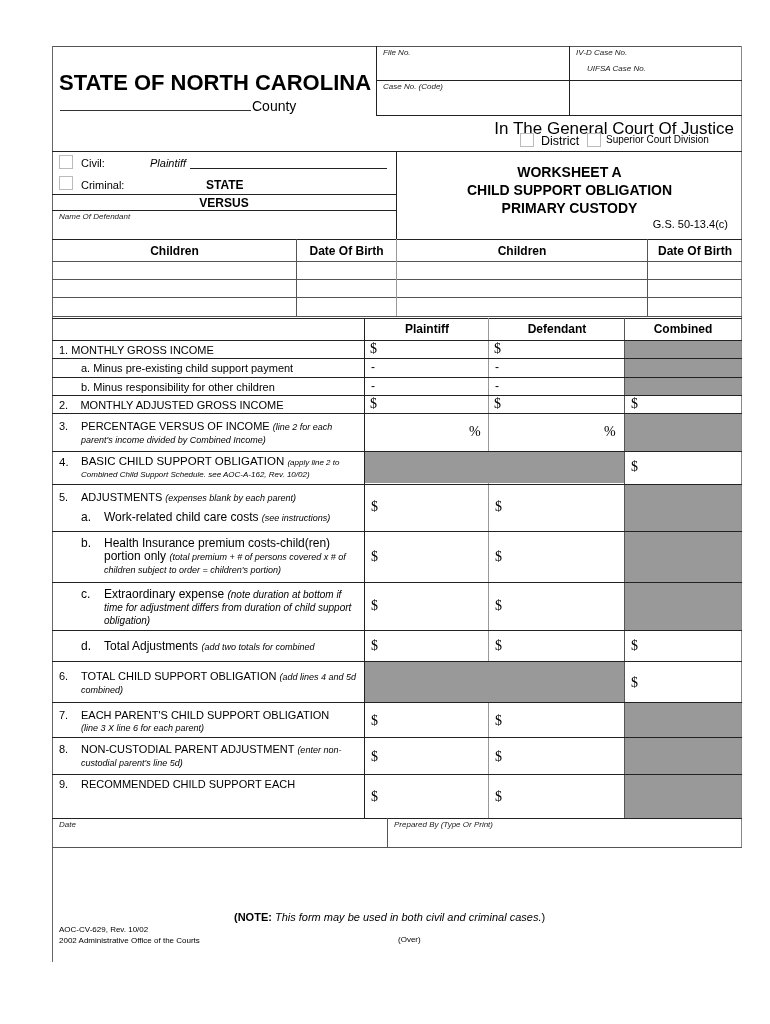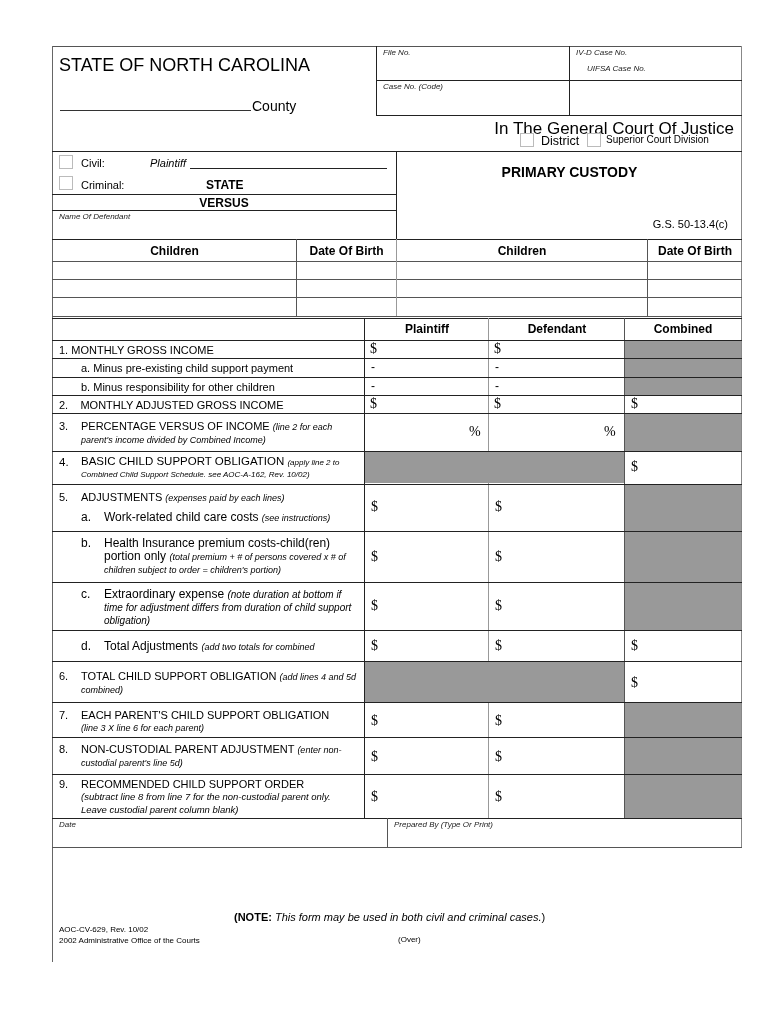--- a/index.html
+++ b/index.html
@@ -21,21 +21,21 @@
   .row-txt i { font-size: 9px; }
   input.fill { position: absolute; border: none; background: transparent; font-family: "Liberation Sans", sans-serif; font-size: 11px; outline: none; }
 </style>
 </head>
 <body>
 
 <div class="line-h" style="left:52px; top:46px; width:690px;"></div>
 <div class="line-v" style="left:52px; top:46px; height:916px; background:#666;"></div>
 <div class="line-v" style="left:741px; top:46px; height:802px; background:#888;"></div>
 
-<div class="abs" style="left:59px; top:55px; font-size:18px; font-weight:normal;">STATE OF NORTH CAROLINA</div>
+<div class="abs" style="left:59px; top:70px; font-size:22px; font-weight:bold;">STATE OF NORTH CAROLINA</div>
 <div class="abs" style="left:60px; top:110px; width:191px; height:1px; background:#333;"></div>
 <input class="fill" style="left: 60px; top: 96px; width: 190px; height: 14px;">
 <div class="abs" style="left:252px; top:98px; font-size:14px;">County</div>
 
 <div class="line-v dark" style="left:376px; top:46px; height:69px;"></div>
 <div class="line-v dark" style="left:569px; top:46px; height:69px;"></div>
 <div class="line-h dark" style="left:376px; top:80px; width:366px;"></div>
 <div class="line-h dark" style="left:376px; top:115px; width:366px;"></div>
 
 <div class="abs lbl-sm" style="left:383px; top:48px;">File No.</div>
@@ -66,20 +66,22 @@
 <div class="abs" style="left:81px; top:179px; font-size:11px;">Criminal:</div>
 <div class="abs" style="left:206px; top:178px; font-size:12px; font-weight:bold;">STATE</div>
 
 <div class="line-h dark" style="left:52px; top:194px; width:344px;"></div>
 <div class="abs" style="left:52px; top:196px; width:344px; text-align:center; font-size:12px; font-weight:bold;">VERSUS</div>
 <div class="line-h dark" style="left:52px; top:210px; width:344px;"></div>
 <div class="abs lbl-sm" style="left:59px; top:212px;">Name Of Defendant</div>
 <input class="fill" style="left: 59px; top: 223px; width: 330px; height: 14px;">
 
 <div class="abs" style="left:397px; top:163px; width:345px; text-align:center; font-size:14px; font-weight:bold; line-height:18px;">
+  <div>WORKSHEET A</div>
+  <div>CHILD SUPPORT OBLIGATION</div>
   <div>PRIMARY CUSTODY</div>
 </div>
 <div class="abs" style="right:42px; top:218px; font-size:11px;">G.S. 50-13.4(c)</div>
 
 <div class="line-h dark" style="left:52px; top:239px; width:690px;"></div>
 <div class="hdr" style="left:52px; top:244px; width:245px; text-align:center;">Children</div>
 <div class="hdr" style="left:297px; top:244px; width:99px; text-align:center;">Date Of Birth</div>
 <div class="hdr" style="left:397px; top:244px; width:250px; text-align:center;">Children</div>
 <div class="hdr" style="left:648px; top:244px; width:94px; text-align:center;">Date Of Birth</div>
 
@@ -173,21 +175,21 @@
 
 <div class="row-txt" style="left:59px; top:456px; width:300px; font-size:11.5px;">
   <span>4.</span>
   <span style="position:absolute; left:22px; top:0; width:285px; line-height:11px;"><span>BASIC CHILD SUPPORT OBLIGATION</span> <i style="font-size:8px;">(apply line 2 to Combined Child Support Schedule. see AOC-A-162, Rev. 10/02)</i></span>
 </div>
 <div class="dollar" style="left:631px; top:459px;">$</div>
 <input class="fill" style="left: 643px; top: 460px; width: 94px; height: 16px;">
 
 <div class="row-txt" style="left:59px; top:491px;">
   <span>5.</span>
-  <span style="position:absolute; left:22px; top:0; white-space:nowrap;"><span>ADJUSTMENTS</span> <i>(expenses paid by each lines)</i></span>
+  <span style="position:absolute; left:22px; top:0; white-space:nowrap;"><span>ADJUSTMENTS</span> <i>(expenses blank by each parent)</i></span>
 </div>
 <div class="row-txt" style="left:81px; top:511px; font-size:12px;">
   <span>a.</span>
   <span style="position:absolute; left:23px; top:0; white-space:nowrap;"><span>Work-related child care costs</span> <i>(see instructions)</i></span>
 </div>
 <div class="dollar" style="left:371px; top:499px;">$</div>
 <input class="fill" style="left: 383px; top: 500px; width: 101px; height: 16px;">
 <div class="dollar" style="left:495px; top:499px;">$</div>
 <input class="fill" style="left: 507px; top: 500px; width: 113px; height: 16px;">
 
@@ -240,21 +242,21 @@
   <span>8.</span>
   <span style="position:absolute; left:22px; top:0; width:280px;"><span>NON-CUSTODIAL PARENT ADJUSTMENT</span> <i>(enter non-custodial parent's line 5d)</i></span>
 </div>
 <div class="dollar" style="left:371px; top:749px;">$</div>
 <input class="fill" style="left: 383px; top: 750px; width: 101px; height: 16px;">
 <div class="dollar" style="left:495px; top:749px;">$</div>
 <input class="fill" style="left: 507px; top: 750px; width: 113px; height: 16px;">
 
 <div class="row-txt" style="left:59px; top:778px; width:305px;">
   <span>9.</span>
-  <span style="position:absolute; left:22px; top:0; width:270px;"><span>RECOMMENDED CHILD SUPPORT ORDER</span><br><i style="font-size:9.5px;">(subtract line 8 from line 7 for the non-custodial parent only. Leave custodial parent column blank)</i></span>
+  <span style="position:absolute; left:22px; top:0; width:270px;"><span>RECOMMENDED CHILD SUPPORT EACH</span><br></span>
 </div>
 <div class="dollar" style="left:371px; top:789px;">$</div>
 <input class="fill" style="left: 383px; top: 790px; width: 101px; height: 16px;">
 <div class="dollar" style="left:495px; top:789px;">$</div>
 <input class="fill" style="left: 507px; top: 790px; width: 113px; height: 16px;">
 
 <div class="line-v" style="left:387px; top:818px; height:29px;"></div>
 <div class="line-h" style="left:52px; top:847px; width:690px;"></div>
 <div class="abs lbl-sm" style="left:59px; top:820px;">Date</div>
 <input class="fill" style="left: 59px; top: 830px; width: 322px; height: 15px;">

